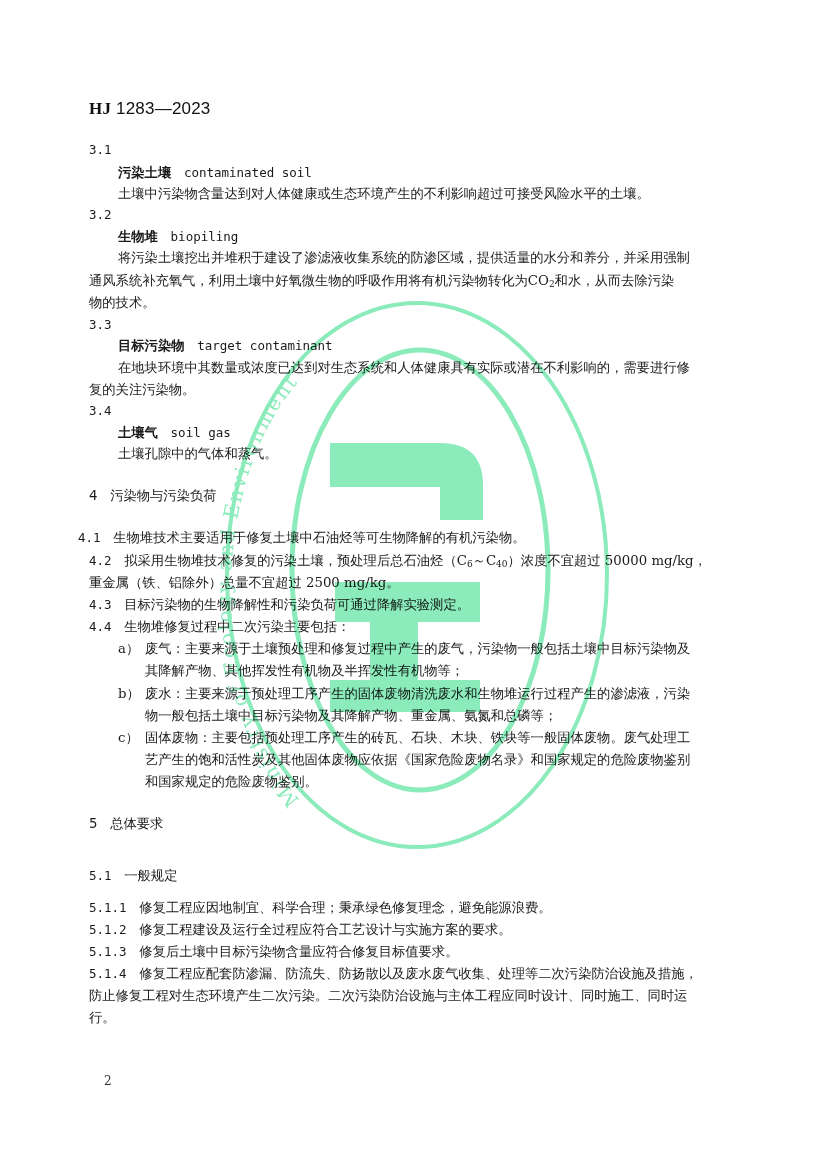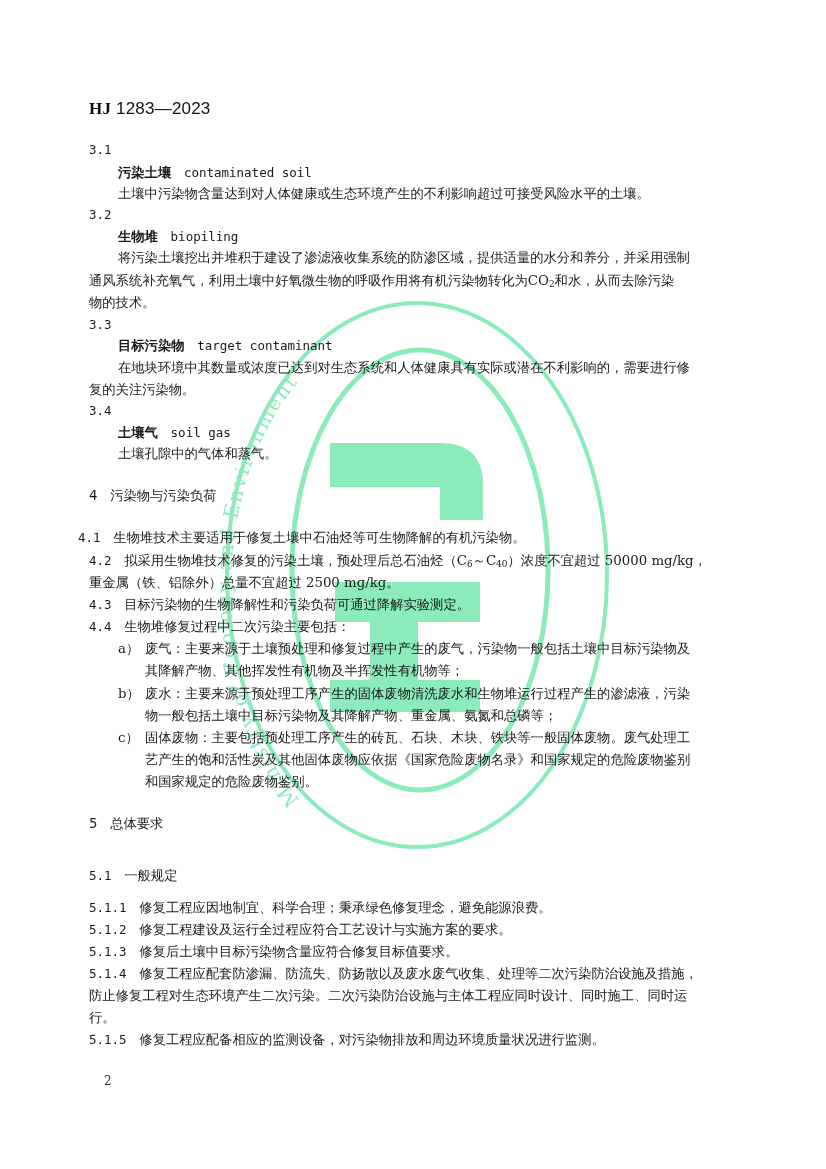--- a/index.html
+++ b/index.html
@@ -103,23 +103,20 @@
     <span class="num">5.1.2</span>&nbsp;&nbsp;&nbsp;<span>修复工程建设及运行全过程应符合工艺设计与实施方案的要求。</span>
   </div>
   <div class="line" style="left:89px;top:942px;">
     <span class="num">5.1.3</span>&nbsp;&nbsp;&nbsp;<span>修复后土壤中目标污染物含量应符合修复目标值要求。</span>
   </div>
   <div class="line" style="left:89px;top:964px;">
     <span class="num">5.1.4</span>&nbsp;&nbsp;&nbsp;<span>修复工程应配套防渗漏、防流失、防扬散以及废水废气收集、处理等二次污染防治设施及措施，</span>
   </div>
   <div class="line" style="left:89px;top:986px;">防止修复工程对生态环境产生二次污染。二次污染防治设施与主体工程应同时设计、同时施工、同时运</div>
   <div class="line" style="left:89px;top:1008px;">行。</div>
-  <div class="line" style="left:89px;top:1030px;">
-    <span class="num">5.1.5</span>&nbsp;&nbsp;&nbsp;<span>修复工程应配备相应的监测设备，对污染物排放和周边环境质量状况进行监测。</span>
-  </div>
 
   <div class="pageno">2</div>
 
   <svg class="watermark" viewBox="0 0 826 1169" xmlns="http://www.w3.org/2000/svg">
     <defs>
       <path id="arcpath" d="M 300 800 A 160 255 0 0 1 360 340"></path>
     </defs>
     <g opacity="0.72">
       <ellipse cx="417" cy="575" rx="190" ry="272" fill="none" stroke="#5fe3a1" stroke-width="4"></ellipse>
       <ellipse cx="420" cy="570" rx="128" ry="220" fill="none" stroke="#5fe3a1" stroke-width="5"></ellipse>

